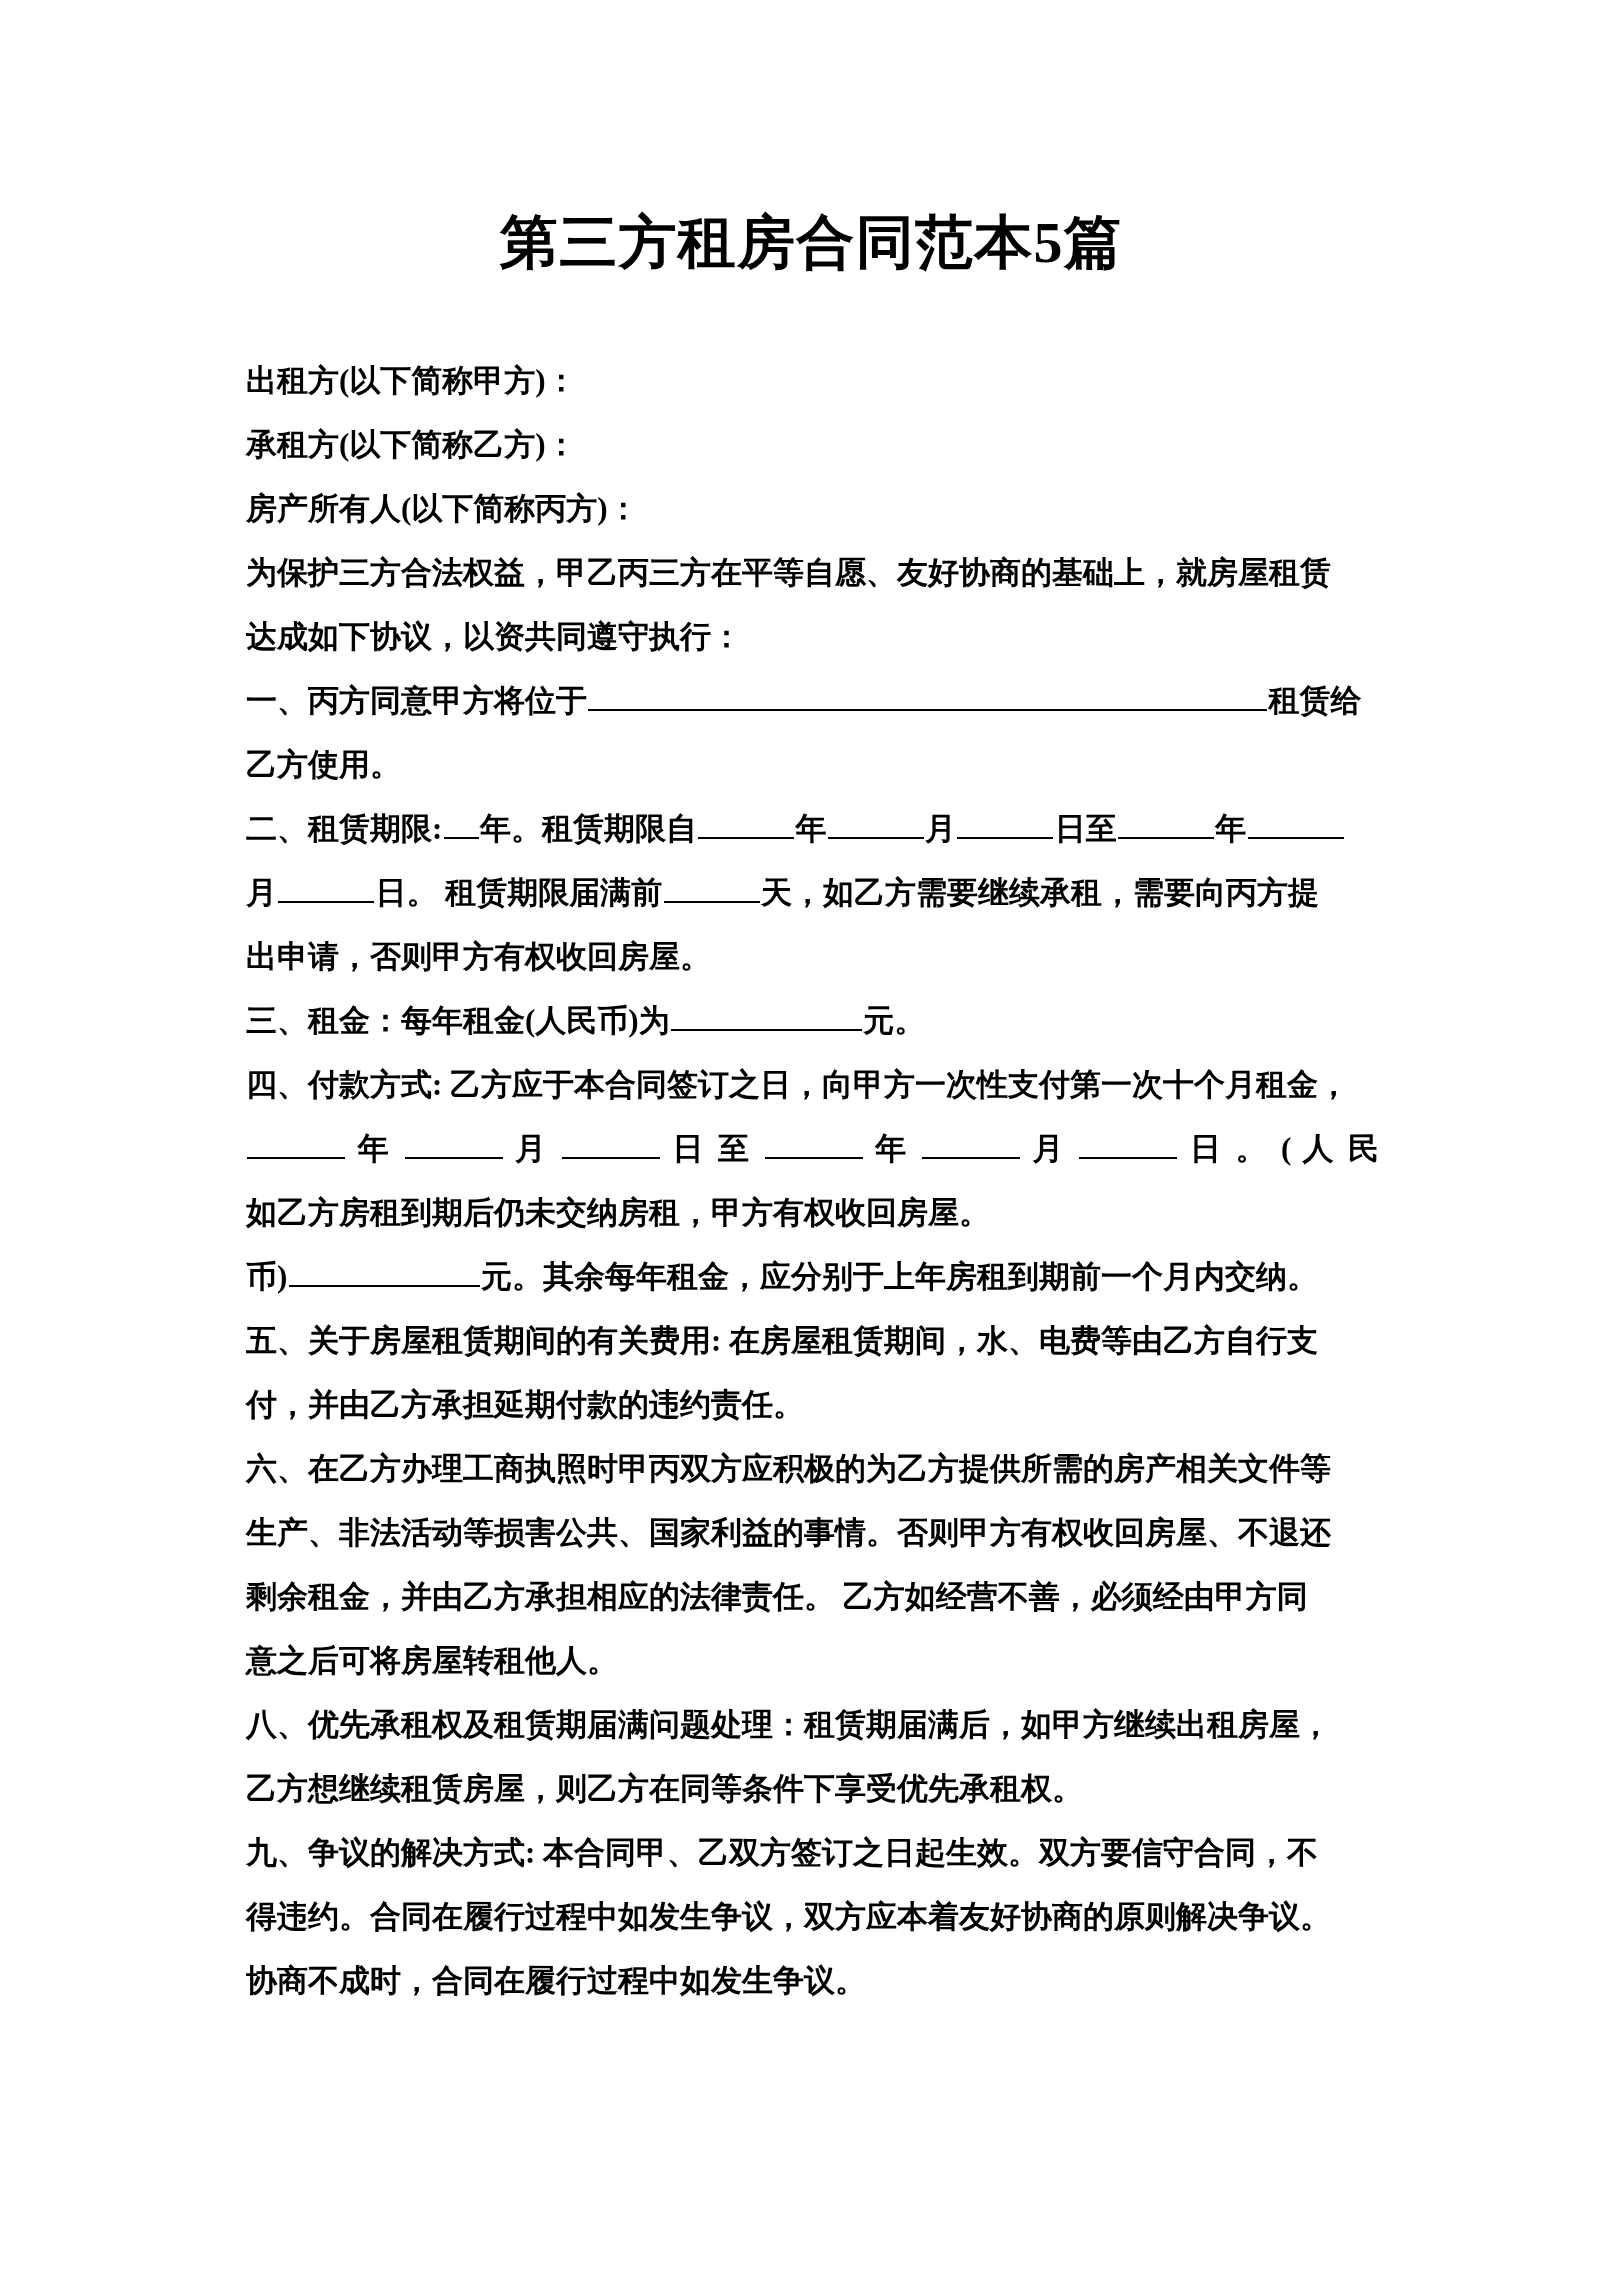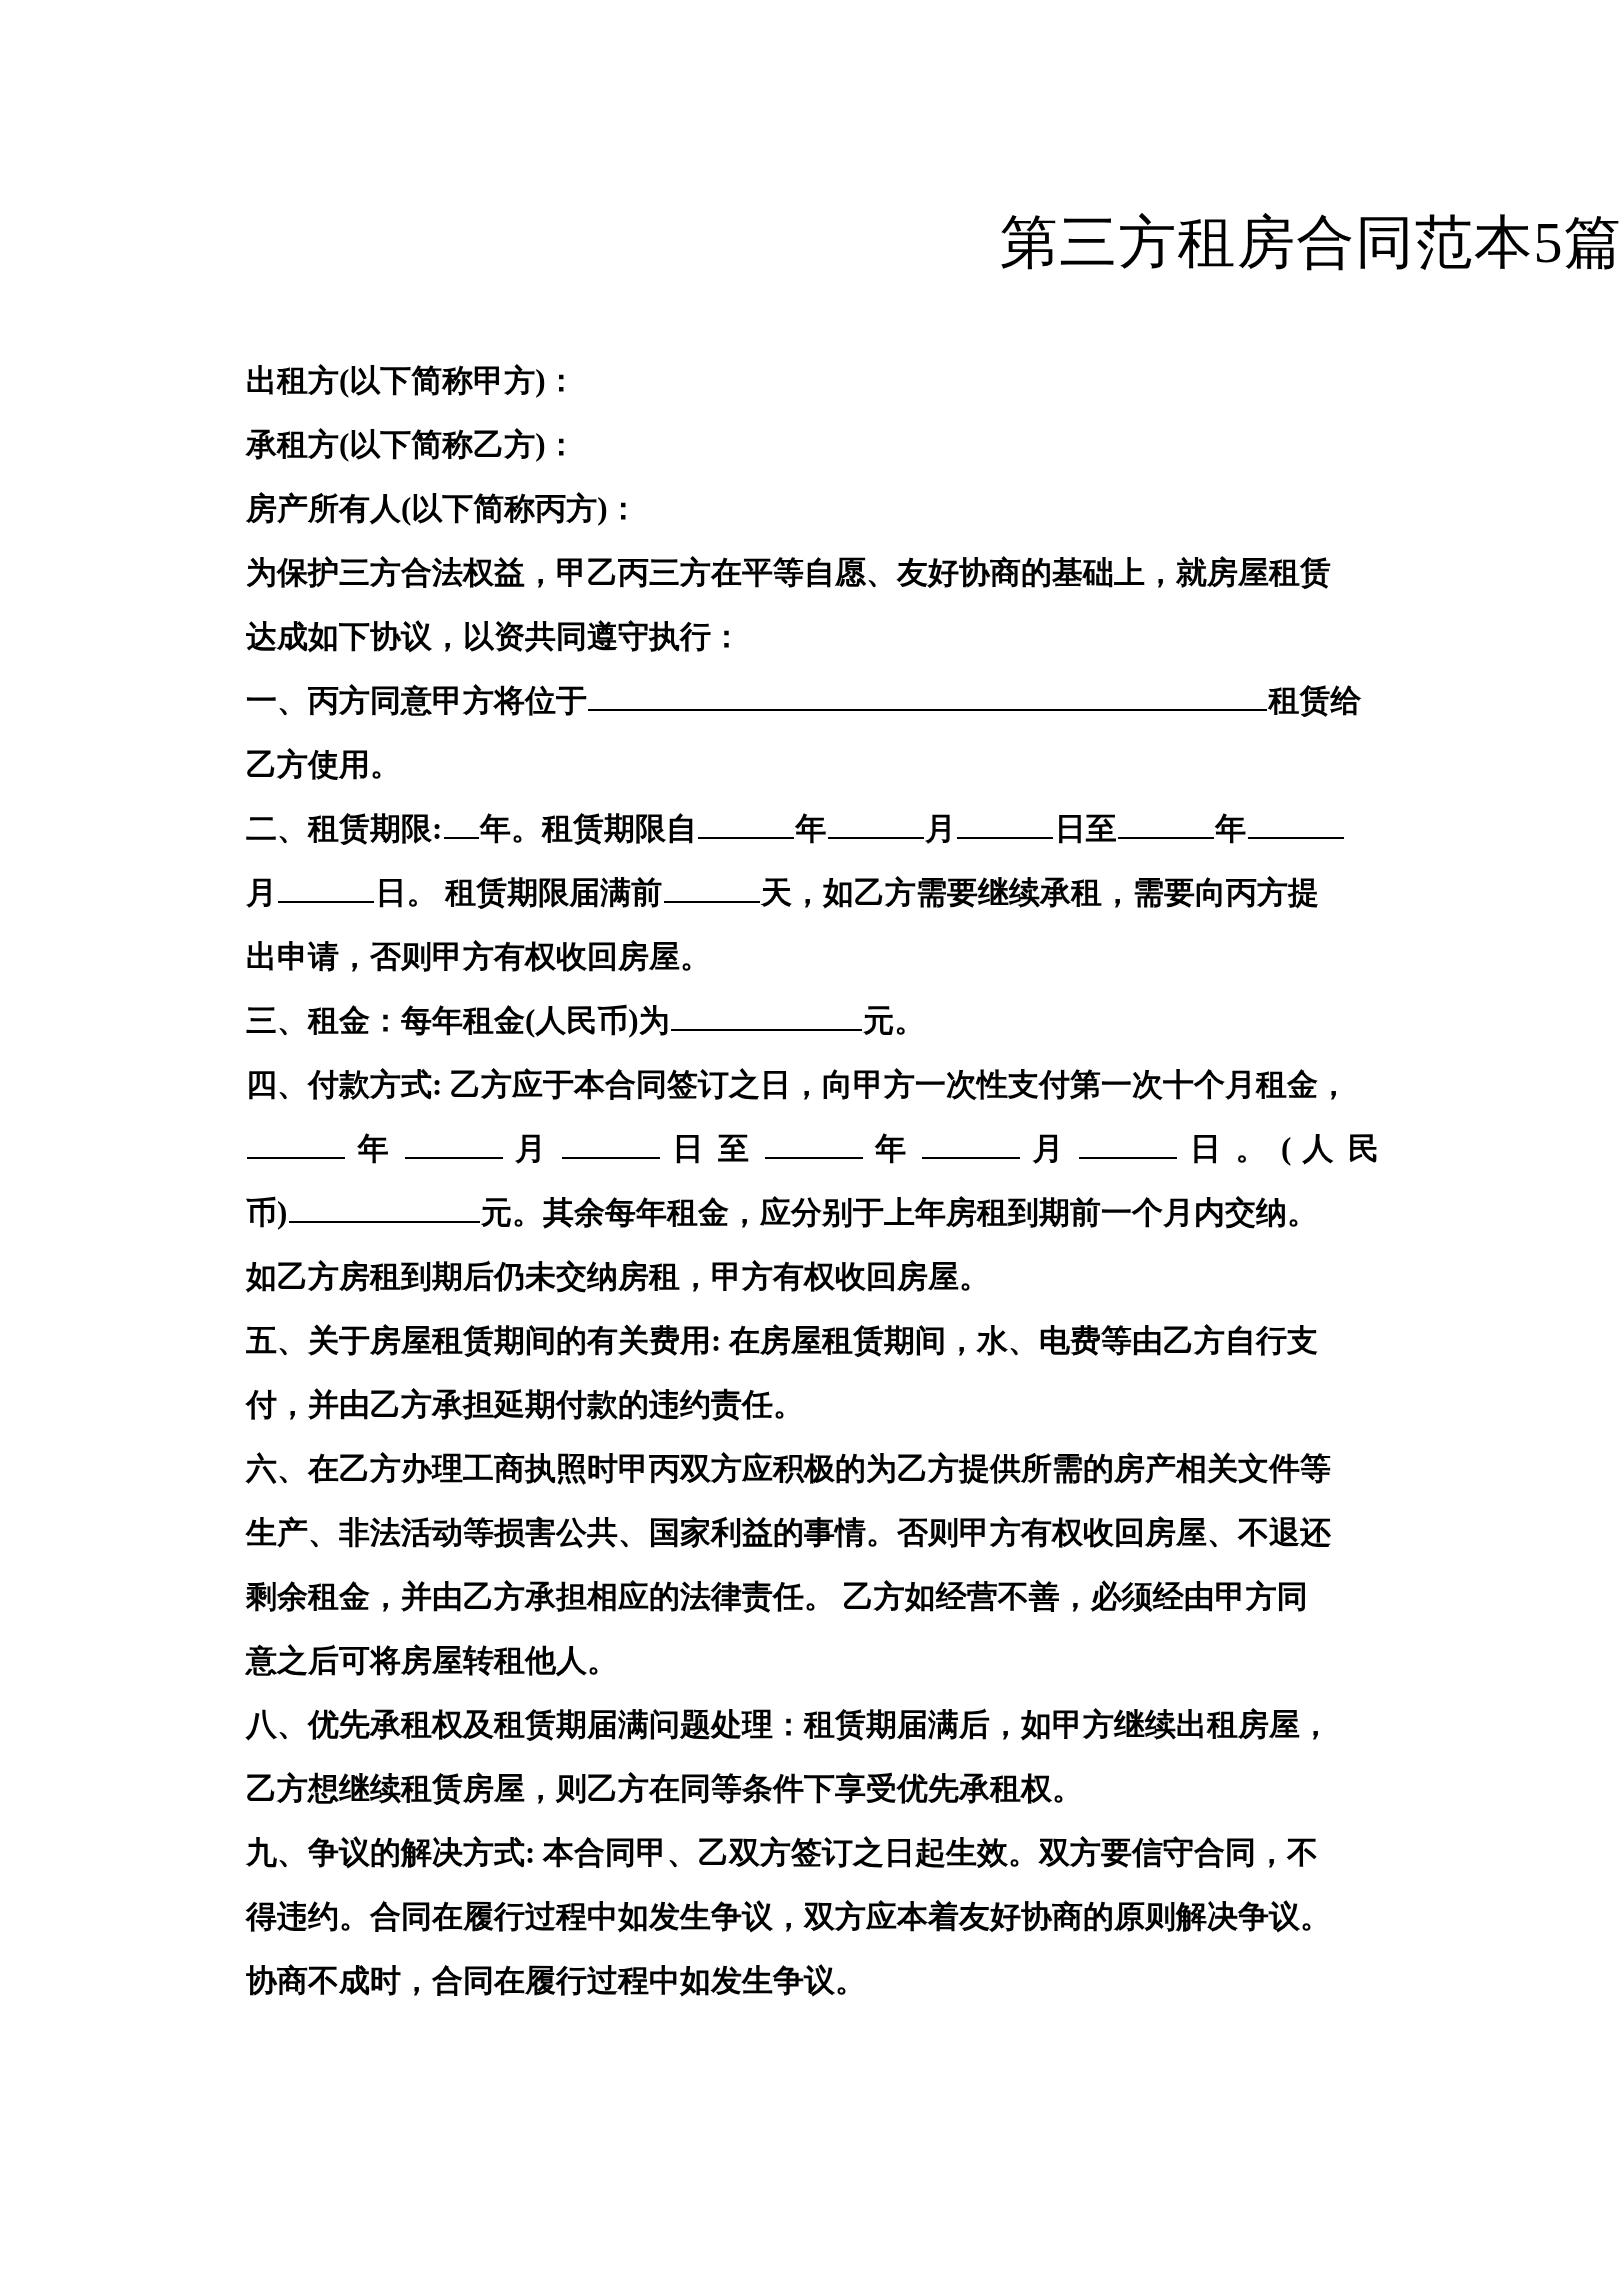--- a/index.html
+++ b/index.html
@@ -21,25 +21,25 @@
       top: 0;
       width: 1623px;
       height: 2295px;
       background: #ffffff;
     }
     .title {
       position: absolute;
       left: 0;
       top: 203px;
       width: 1623px;
-      text-align: right;
+      text-align: center;
       font-size: 58px;
       line-height: 79px;
       letter-spacing: 1.3px;
-      font-weight: normal;
+      font-weight: bold;
       margin: 0;
     }
     .body {
       position: absolute;
       left: 246px;
       top: 349px;
       width: 1133px;
       font-size: 31px;
       line-height: 64px;
     }
@@ -88,22 +88,22 @@
     <span class="line">乙方使用。</span>
 
     <span class="line"><span>二、租赁期限:</span><span class="blank b-tiny"></span><span>年。租赁期限自</span><span class="blank b-short"></span><span>年</span><span class="blank b-short"></span><span>月</span><span class="blank b-short"></span><span>日至</span><span class="blank b-short"></span><span>年</span><span class="blank b-short"></span></span>
     <span class="line"><span>月</span><span class="blank b-short"></span><span>日。 租赁期限届满前</span><span class="blank b-short"></span><span>天，如乙方需要继续承租，需要向丙方提</span></span>
     <span class="line">出申请，否则甲方有权收回房屋。</span>
 
     <span class="line"><span>三、租金：每年租金(人民币)为</span><span class="blank b-mid"></span><span>元。</span></span>
 
     <span class="line">四、付款方式: 乙方应于本合同签订之日，向甲方一次性支付第一次十个月租金，</span>
     <span class="line justify"><span class="blank b-cell"></span> <span>年</span> <span class="blank b-cell"></span> <span>月</span> <span class="blank b-cell"></span> <span>日 至</span> <span class="blank b-cell"></span> <span>年</span> <span class="blank b-cell"></span> <span>月</span> <span class="blank b-cell"></span> <span>日 。</span> <span>( 人 民</span></span>
+    <span class="line">如乙方房租到期后仍未交纳房租，甲方有权收回房屋。</span>
     <span class="line"><span>币)</span><span class="blank b-mid"></span><span>元。其余每年租金，应分别于上年房租到期前一个月内交纳。</span></span>
-    <span class="line">如乙方房租到期后仍未交纳房租，甲方有权收回房屋。</span>
 
     <span class="line">五、关于房屋租赁期间的有关费用: 在房屋租赁期间，水、电费等由乙方自行支</span>
     <span class="line">付，并由乙方承担延期付款的违约责任。</span>
 
     <span class="line">六、在乙方办理工商执照时甲丙双方应积极的为乙方提供所需的房产相关文件等</span>
 
     <span class="line">生产、非法活动等损害公共、国家利益的事情。否则甲方有权收回房屋、不退还</span>
     <span class="line">剩余租金，并由乙方承担相应的法律责任。 乙方如经营不善，必须经由甲方同</span>
     <span class="line">意之后可将房屋转租他人。</span>
 

